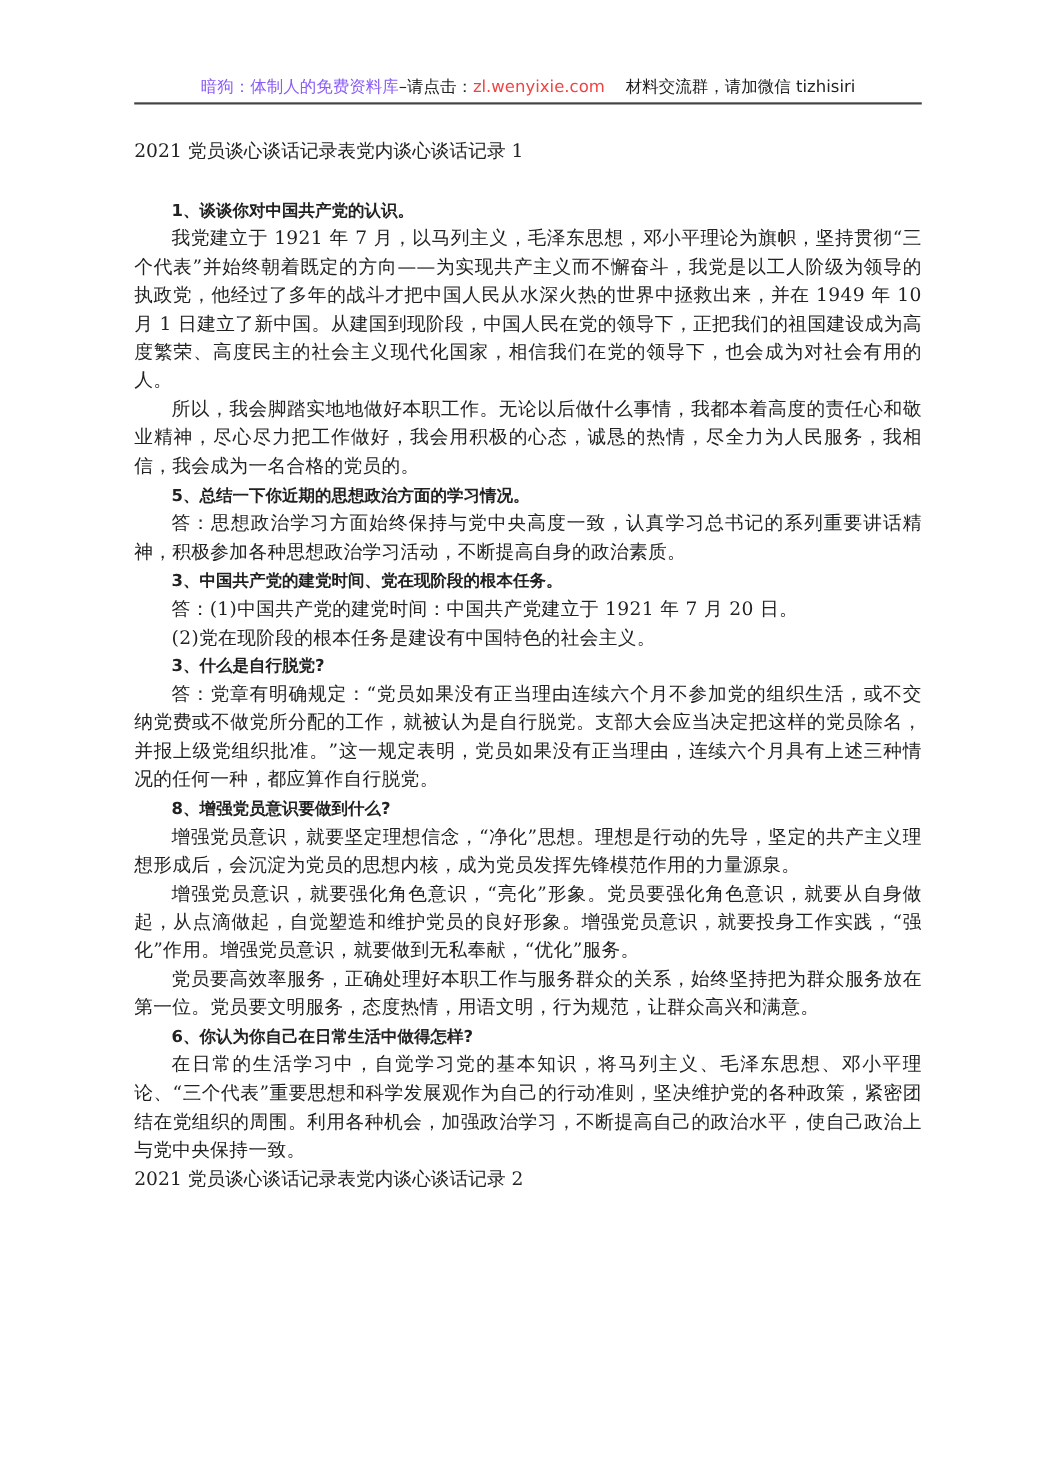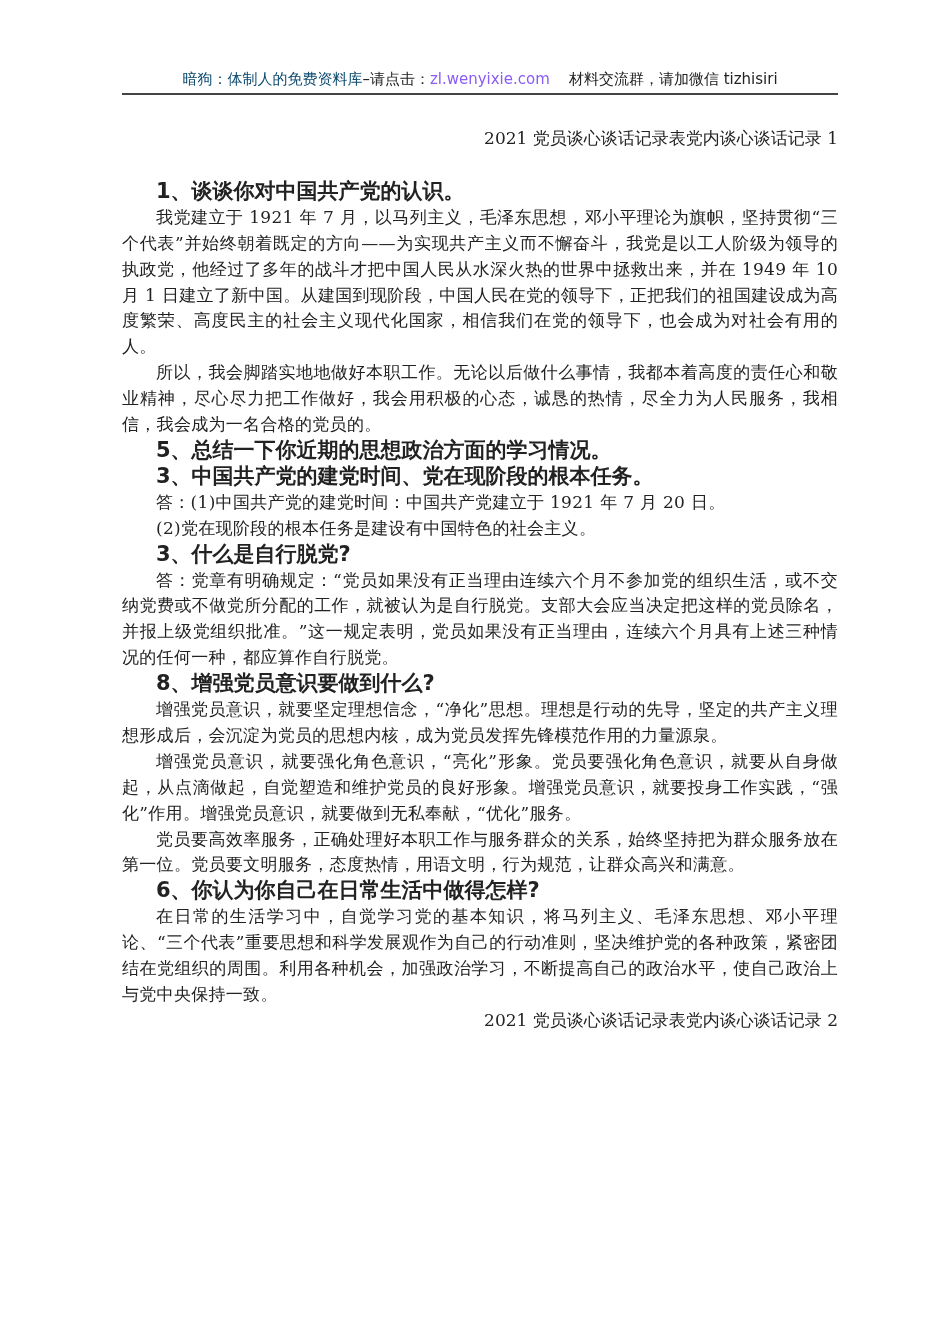--- a/index.html
+++ b/index.html
@@ -3,39 +3,39 @@
 <meta charset="utf-8">
 <style>
   html, body { margin: 0; padding: 0; background: #ffffff; }
   body { width: 950px; height: 1344px; position: relative; overflow: hidden; }
   .page { position: absolute; left: 0; top: 0; width: 950px; height: 1344px; background: #fff; }
   .header {
     position: absolute; left: 122px; top: 66px; width: 716px; height: 26px;
     text-align: center; font-family: "DejaVu Sans", sans-serif; font-size: 15px; line-height: 26px;
     white-space: nowrap;
   }
-  .header .red { color: #0c4a6e; }
+  .header .red { color: #8b5cf6; }
   .header .dark { color: #222; }
-  .header .blue { color: #8b5cf6; }
+  .header .blue { color: #ef4444; }
   .header-rule {
     position: absolute; left: 122px; top: 93px; width: 716px; height: 0;
     border-top: 2px solid #444;
   }
   .content {
     position: absolute; left: 122px; top: 126px; width: 716px;
     font-family: "DejaVu Serif", serif; font-size: 17px; color: #222;
     line-height: 25.9px;
   }
   .title {
-    text-align: right; font-size: 17px; color: #222; margin: 0 0 27px 0;
+    text-align: left; font-size: 17px; color: #222; margin: 0 0 27px 0;
     font-family: "DejaVu Serif", serif;
   }
   .title.second { margin-top: 0; margin-bottom: 0; }
   .q {
-    font-family: "DejaVu Sans", sans-serif; font-weight: bold; font-size: 21px;
+    font-family: "DejaVu Sans", sans-serif; font-weight: bold; font-size: 15px;
     text-indent: 34px; margin: 0; color: #222;
   }
   .p { text-indent: 34px; margin: 0; text-align: justify; text-align-last: left; letter-spacing: 0.3px; }
 </style>
 </head>
 <body>
 
 <div class="page">
 
   <div class="header">
@@ -44,20 +44,21 @@
   <div class="header-rule"></div>
 
   <div class="content">
     <div class="title">2021 党员谈心谈话记录表党内谈心谈话记录 1</div>
 
     <div class="q">1、谈谈你对中国共产党的认识。</div>
     <div class="p">我党建立于 1921 年 7 月，以马列主义，毛泽东思想，邓小平理论为旗帜，坚持贯彻“三个代表”并始终朝着既定的方向——为实现共产主义而不懈奋斗，我党是以工人阶级为领导的执政党，他经过了多年的战斗才把中国人民从水深火热的世界中拯救出来，并在 1949 年 10 月 1 日建立了新中国。从建国到现阶段，中国人民在党的领导下，正把我们的祖国建设成为高度繁荣、高度民主的社会主义现代化国家，相信我们在党的领导下，也会成为对社会有用的人。</div>
     <div class="p">所以，我会脚踏实地地做好本职工作。无论以后做什么事情，我都本着高度的责任心和敬业精神，尽心尽力把工作做好，我会用积极的心态，诚恳的热情，尽全力为人民服务，我相信，我会成为一名合格的党员的。</div>
 
     <div class="q">5、总结一下你近期的思想政治方面的学习情况。</div>
+    <div class="p">答：思想政治学习方面始终保持与党中央高度一致，认真学习总书记的系列重要讲话精神，积极参加各种思想政治学习活动，不断提高自身的政治素质。</div>
 
     <div class="q">3、中国共产党的建党时间、党在现阶段的根本任务。</div>
     <div class="p">答：(1)中国共产党的建党时间：中国共产党建立于 1921 年 7 月 20 日。</div>
     <div class="p">(2)党在现阶段的根本任务是建设有中国特色的社会主义。</div>
 
     <div class="q">3、什么是自行脱党?</div>
     <div class="p">答：党章有明确规定：“党员如果没有正当理由连续六个月不参加党的组织生活，或不交纳党费或不做党所分配的工作，就被认为是自行脱党。支部大会应当决定把这样的党员除名，并报上级党组织批准。”这一规定表明，党员如果没有正当理由，连续六个月具有上述三种情况的任何一种，都应算作自行脱党。</div>
 
     <div class="q">8、增强党员意识要做到什么?</div>
     <div class="p">增强党员意识，就要坚定理想信念，“净化”思想。理想是行动的先导，坚定的共产主义理想形成后，会沉淀为党员的思想内核，成为党员发挥先锋模范作用的力量源泉。</div>

